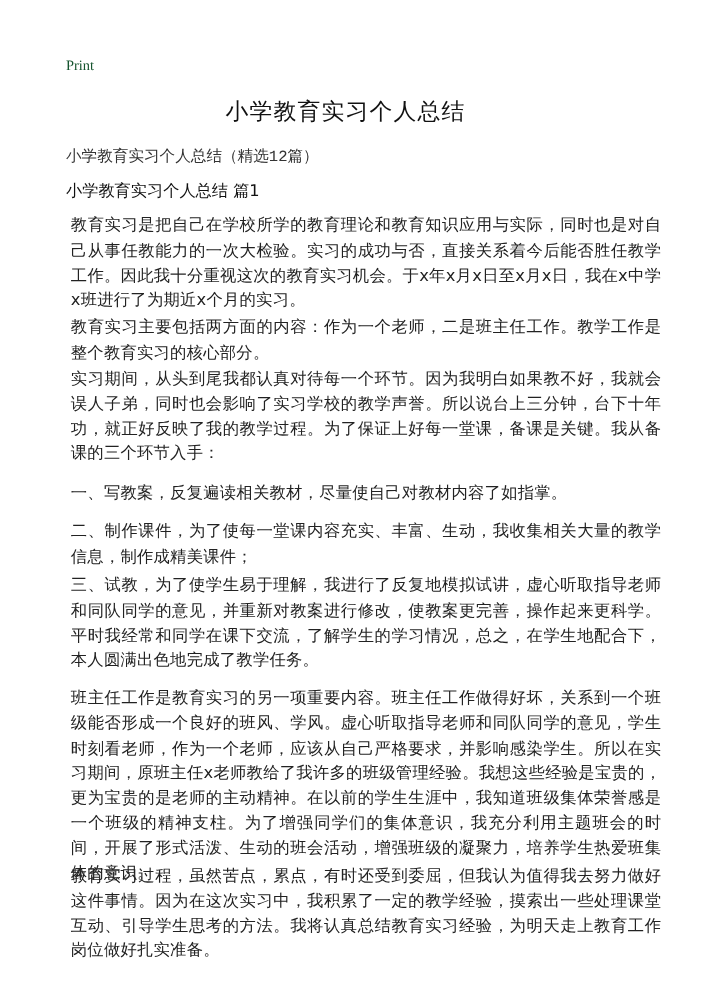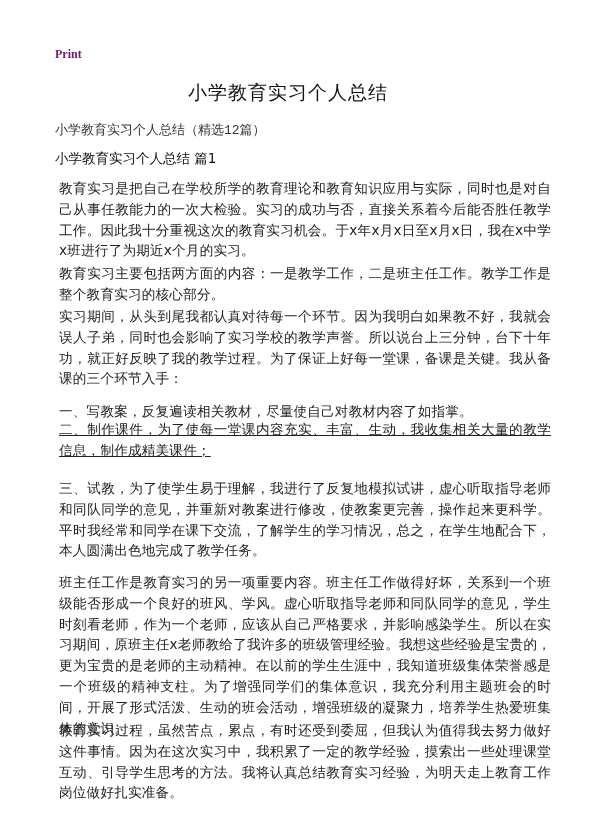--- a/index.html
+++ b/index.html
@@ -1,34 +1,34 @@
 <!DOCTYPE html>
 <html><head>
 <meta charset="utf-8">
 <style>
   html, body { margin: 0; padding: 0; background: #ffffff; }
   body { width: 600px; height: 828px; overflow: hidden; position: relative;
          font-family: "DejaVu Sans", "Liberation Sans", sans-serif; color: #1a1a1a; }
   .print { position: absolute; left: 55px; top: 47px; font-family: "Liberation Serif", "DejaVu Serif", serif;
-           font-size: 12px; color: #701a75; font-weight: bold; }
+           font-size: 12px; color: #14532d; }
   .title { position: absolute; left: 0; width: 576px; top: 80px; text-align: center;
            font-size: 19px; color: #111; letter-spacing: 1px; }
   .subtitle { position: absolute; left: 55px; top: 121px; font-size: 13px; color: #333; font-family: Liberation Mono, monospace; }
   .section { position: absolute; left: 55px; top: 150px; font-size: 13.5px; font-weight: normal; color: #111; }
   .para { position: absolute; left: 55px; width: 492px; font-size: 13.6px; line-height: 20.8px;
           color: #222; margin: 4px; text-align: justify; letter-spacing: 0.2px; }
 </style>
 </head>
 <body>
 
 <div class="print">Print</div>
 <h1 class="title" style="margin:0;font-weight:normal;">小学教育实习个人总结</h1>
 <div class="subtitle">小学教育实习个人总结（精选12篇）</div>
 <div class="section">小学教育实习个人总结 篇1</div>
 
 <p class="para" style="top:174px;">教育实习是把自己在学校所学的教育理论和教育知识应用与实际，同时也是对自己从事任教能力的一次大检验。实习的成功与否，直接关系着今后能否胜任教学工作。因此我十分重视这次的教育实习机会。于x年x月x日至x月x日，我在x中学x班进行了为期近x个月的实习。</p>
-<p class="para" style="top:259px;">教育实习主要包括两方面的内容：一是教学工作，二是班主任工作。教学工作是整个教育实习的核心部分。</p>
+<p class="para" style="top:259px;">教育实习主要包括两方面的内容：作为一个老师，二是班主任工作。教学工作是整个教育实习的核心部分。</p>
 <p class="para" style="top:302px;">实习期间，从头到尾我都认真对待每一个环节。因为我明白如果教不好，我就会误人子弟，同时也会影响了实习学校的教学声誉。所以说台上三分钟，台下十年功，就正好反映了我的教学过程。为了保证上好每一堂课，备课是关键。我从备课的三个环节入手：</p>
 <p class="para" style="top:397px;">一、写教案，反复遍读相关教材，尽量使自己对教材内容了如指掌。</p>
-<p class="para" style="top:415px;text-decoration:underline;">二、制作课件，为了使每一堂课内容充实、丰富、生动，我收集相关大量的教学信息，制作成精美课件；</p>
+<p class="para" style="top:429px;">二、制作课件，为了使每一堂课内容充实、丰富、生动，我收集相关大量的教学信息，制作成精美课件；</p>
 <p class="para" style="top:474px;">三、试教，为了使学生易于理解，我进行了反复地模拟试讲，虚心听取指导老师和同队同学的意见，并重新对教案进行修改，使教案更完善，操作起来更科学。平时我经常和同学在课下交流，了解学生的学习情况，总之，在学生地配合下，本人圆满出色地完成了教学任务。</p>
 <p class="para" style="top:568px;">班主任工作是教育实习的另一项重要内容。班主任工作做得好坏，关系到一个班级能否形成一个良好的班风、学风。虚心听取指导老师和同队同学的意见，学生时刻看老师，作为一个老师，应该从自己严格要求，并影响感染学生。所以在实习期间，原班主任x老师教给了我许多的班级管理经验。我想这些经验是宝贵的，更为宝贵的是老师的主动精神。在以前的学生生涯中，我知道班级集体荣誉感是一个班级的精神支柱。为了增强同学们的集体意识，我充分利用主题班会的时间，开展了形式活泼、生动的班会活动，增强班级的凝聚力，培养学生热爱班集体的意识。</p>
 <p class="para" style="top:716px;">教育实习过程，虽然苦点，累点，有时还受到委屈，但我认为值得我去努力做好这件事情。因为在这次实习中，我积累了一定的教学经验，摸索出一些处理课堂互动、引导学生思考的方法。我将认真总结教育实习经验，为明天走上教育工作岗位做好扎实准备。</p>
 
 </body></html>

